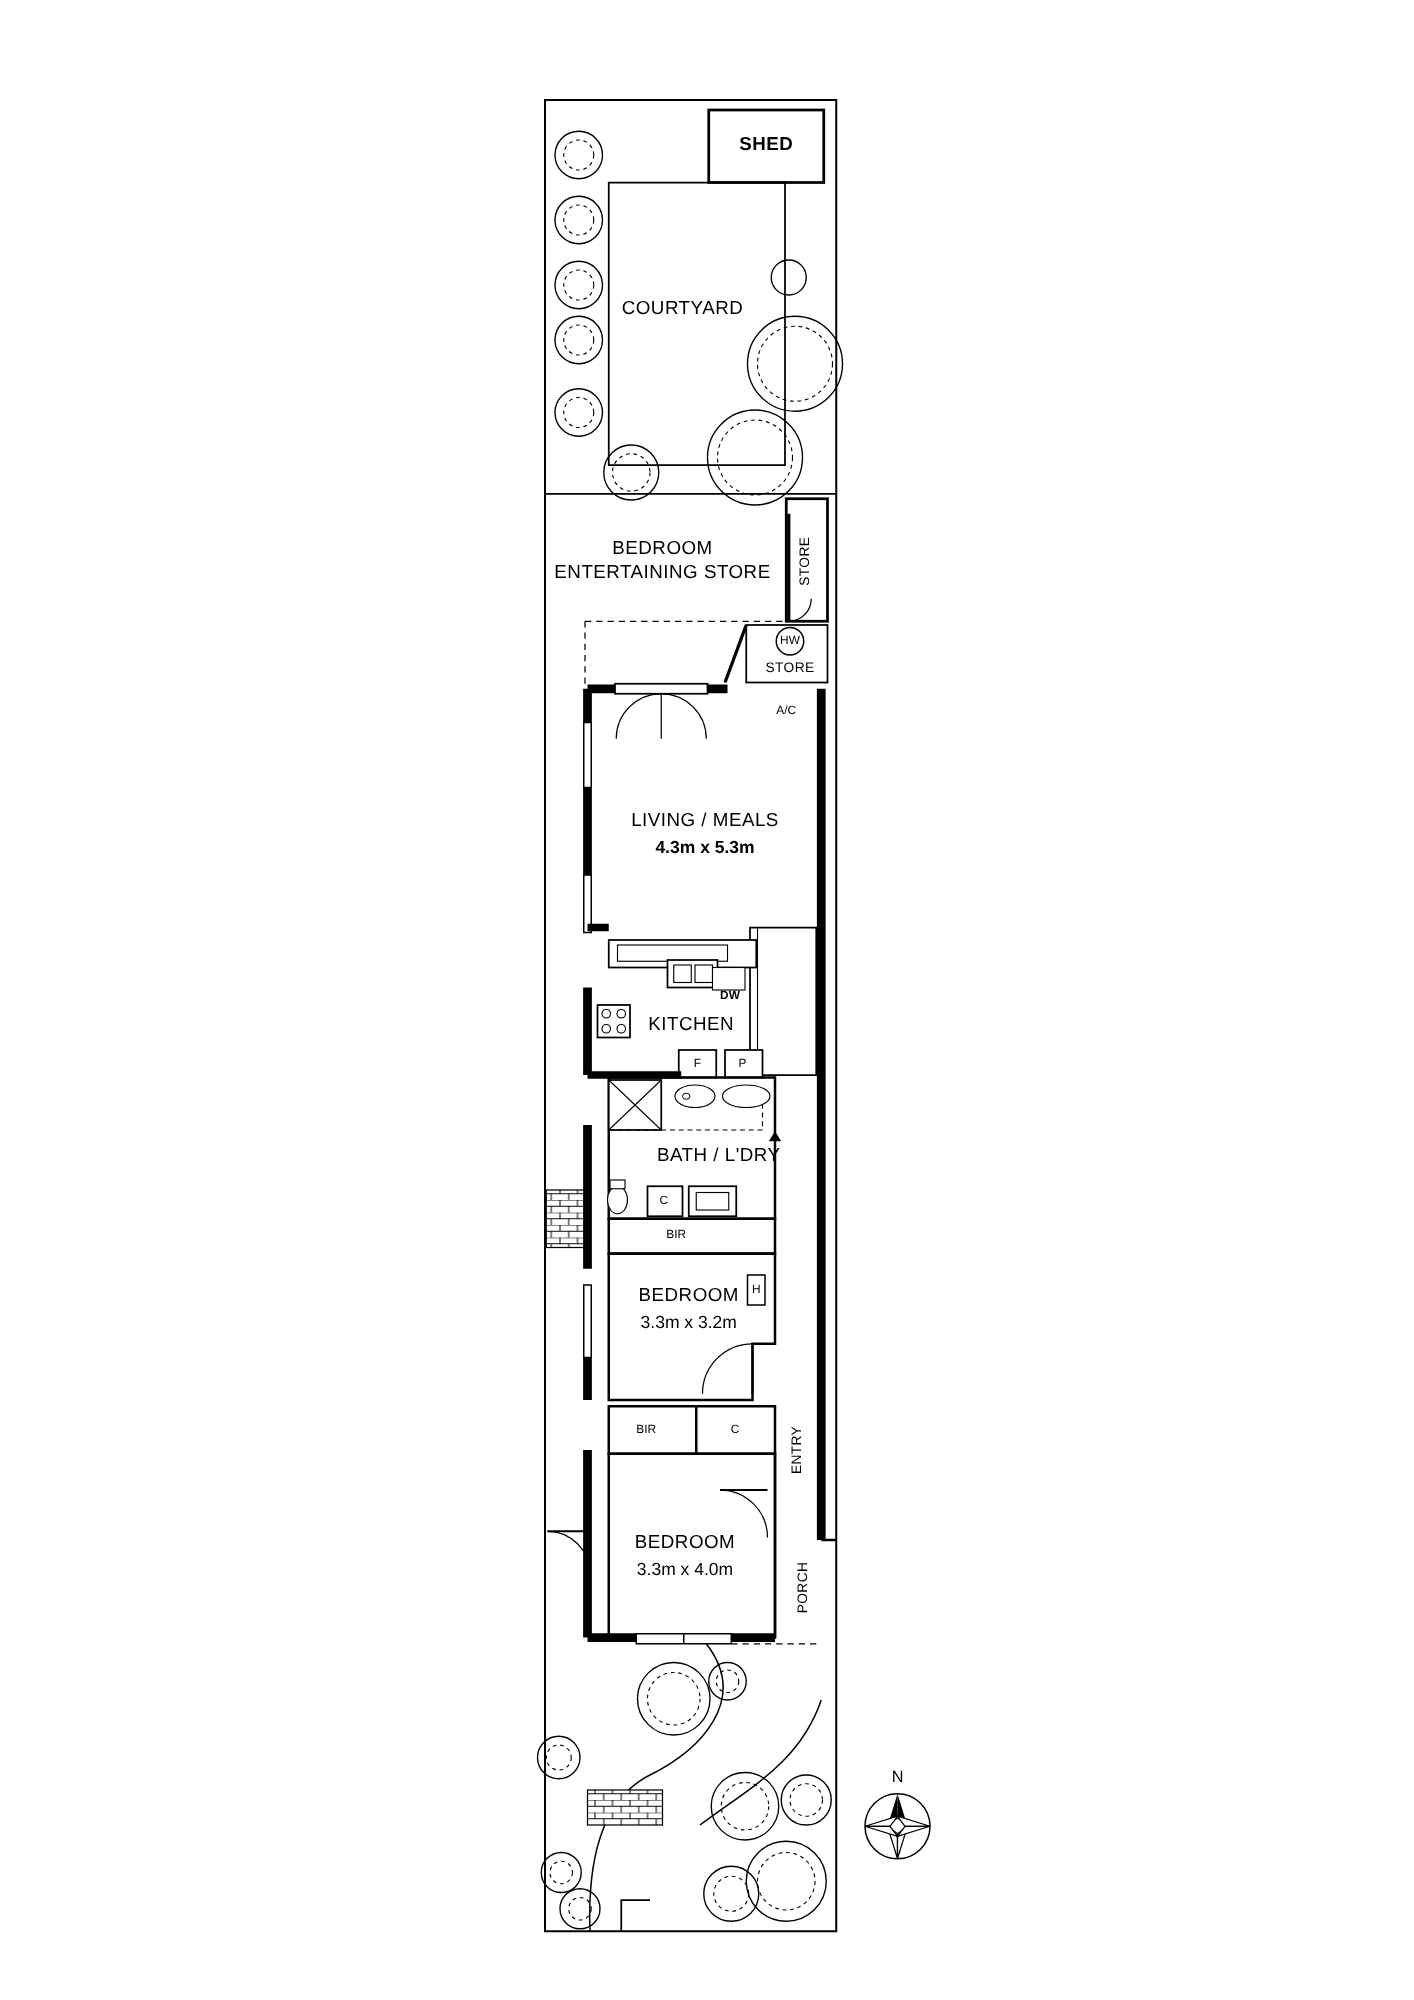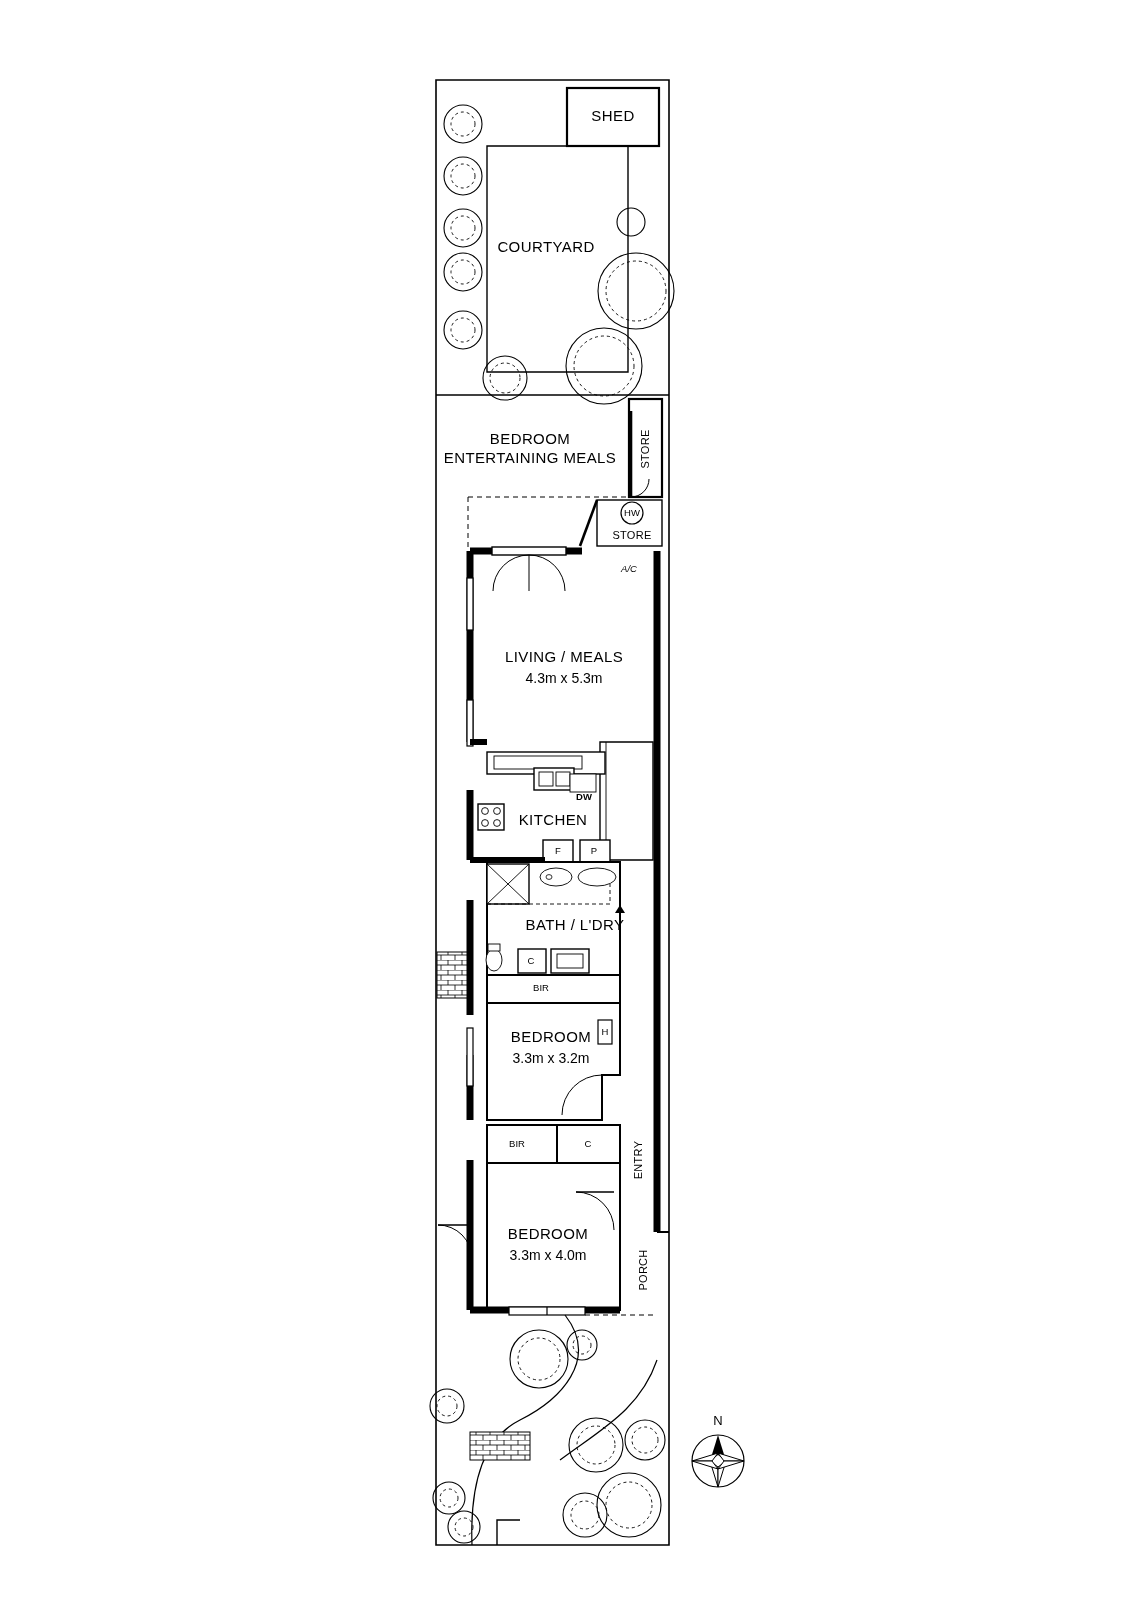--- a/index.html
+++ b/index.html
@@ -255,44 +255,44 @@
     <path d="M718 1435 L726 1461 L718 1455 Z" fill="#000"></path>
     <path d="M718 1487 L710 1461 L718 1467 Z" fill="#fff" stroke="#000" stroke-width="1"></path>
     <path d="M718 1487 L726 1461 L718 1467 Z" fill="#fff" stroke="#000" stroke-width="1"></path>
     <path d="M692 1461 L718 1453 L712 1461 Z" fill="#fff" stroke="#000" stroke-width="1"></path>
     <path d="M692 1461 L718 1469 L712 1461 Z" fill="#fff" stroke="#000" stroke-width="1"></path>
     <path d="M744 1461 L718 1453 L724 1461 Z" fill="#fff" stroke="#000" stroke-width="1"></path>
     <path d="M744 1461 L718 1469 L724 1461 Z" fill="#fff" stroke="#000" stroke-width="1"></path>
   </g>
 </svg>
 
-<div class="lbl room" style="left:613px; top:116px;">SHED</div>
+<div class="lbl room" style="left:613px; top:116px;font-weight:bold;">SHED</div>
 
 <div class="lbl room" style="left:546px; top:247px;">COURTYARD</div>
 
 <div class="lbl room" style="left:530px; top:439px;">BEDROOM</div>
-<div class="lbl room" style="left:530px; top:458px;">ENTERTAINING MEALS</div>
+<div class="lbl room" style="left:530px; top:458px;">ENTERTAINING STORE</div>
 
 <div class="lbl room" style="left:564px; top:657px;">LIVING / MEALS</div>
-<div class="lbl dim" style="left:564px; top:678px;">4.3m x 5.3m</div>
+<div class="lbl dim" style="left:564px; top:678px;font-weight:bold;">4.3m x 5.3m</div>
 
 <div class="lbl room" style="left:553px; top:820px;">KITCHEN</div>
 
 <div class="lbl room" style="left:575px; top:925px;">BATH / L'DRY</div>
 
 <div class="lbl room" style="left:551px; top:1037px;">BEDROOM</div>
 <div class="lbl dim" style="left:551px; top:1058px;">3.3m x 3.2m</div>
 
 <div class="lbl room" style="left:548px; top:1234px;">BEDROOM</div>
 <div class="lbl dim" style="left:548px; top:1255px;">3.3m x 4.0m</div>
 
 <div class="lbl small vert" style="left:645px; top:449px;">STORE</div>
 <div class="lbl small" style="left:632px; top:535px;">STORE</div>
 <div class="lbl tiny" style="left:632px; top:513px;">HW</div>
-<div class="lbl tiny" style="left:629px; top:569px;font-style:italic;">A/C</div>
+<div class="lbl tiny" style="left:629px; top:569px;">A/C</div>
 <div class="lbl tiny" style="left:584px; top:797px;font-weight:bold;">DW</div>
 <div class="lbl tiny" style="left:558px; top:851px;">F</div>
 <div class="lbl tiny" style="left:594px; top:851px;">P</div>
 <div class="lbl tiny" style="left:531px; top:961px;">C</div>
 <div class="lbl tiny" style="left:541px; top:988px;">BIR</div>
 <div class="lbl tiny" style="left:605px; top:1032px;">H</div>
 <div class="lbl tiny" style="left:517px; top:1144px;">BIR</div>
 <div class="lbl tiny" style="left:588px; top:1144px;">C</div>
 <div class="lbl small vert" style="left:638px; top:1160px;">ENTRY</div>
 <div class="lbl small vert" style="left:643px; top:1270px;">PORCH</div>

